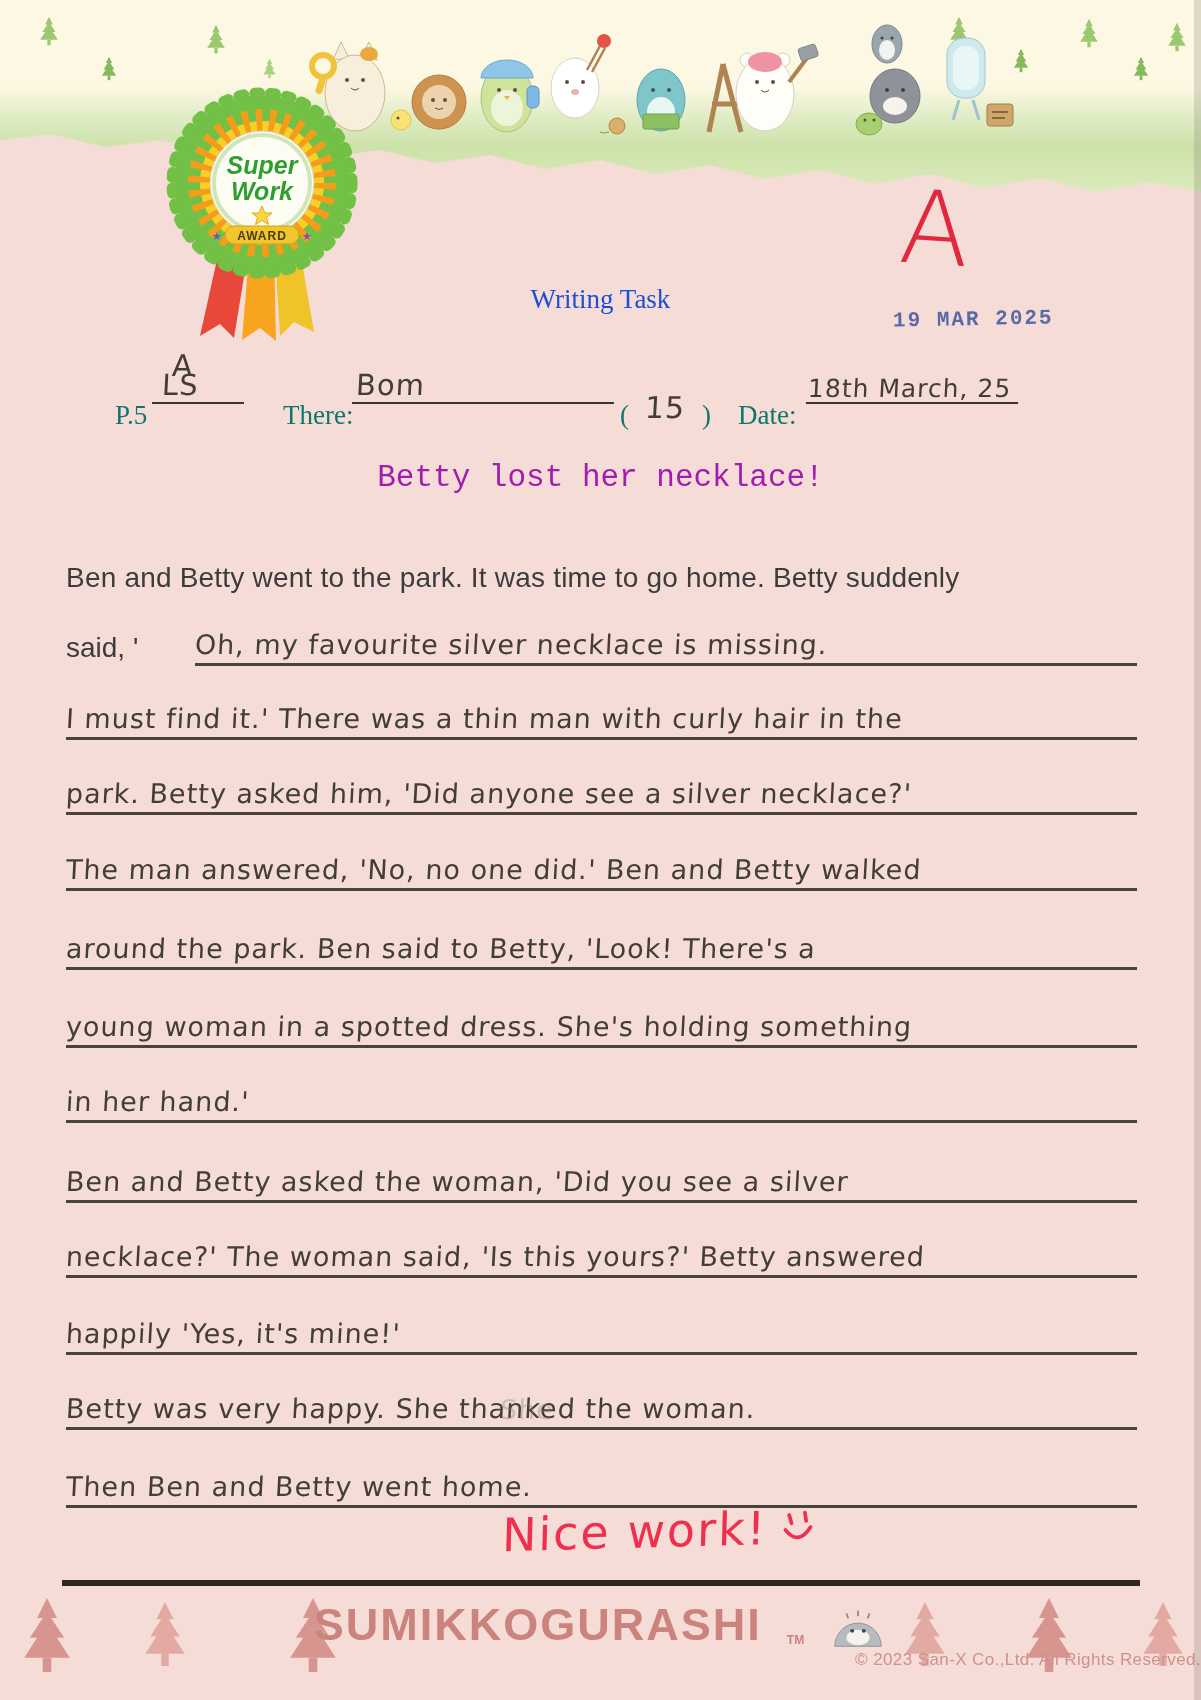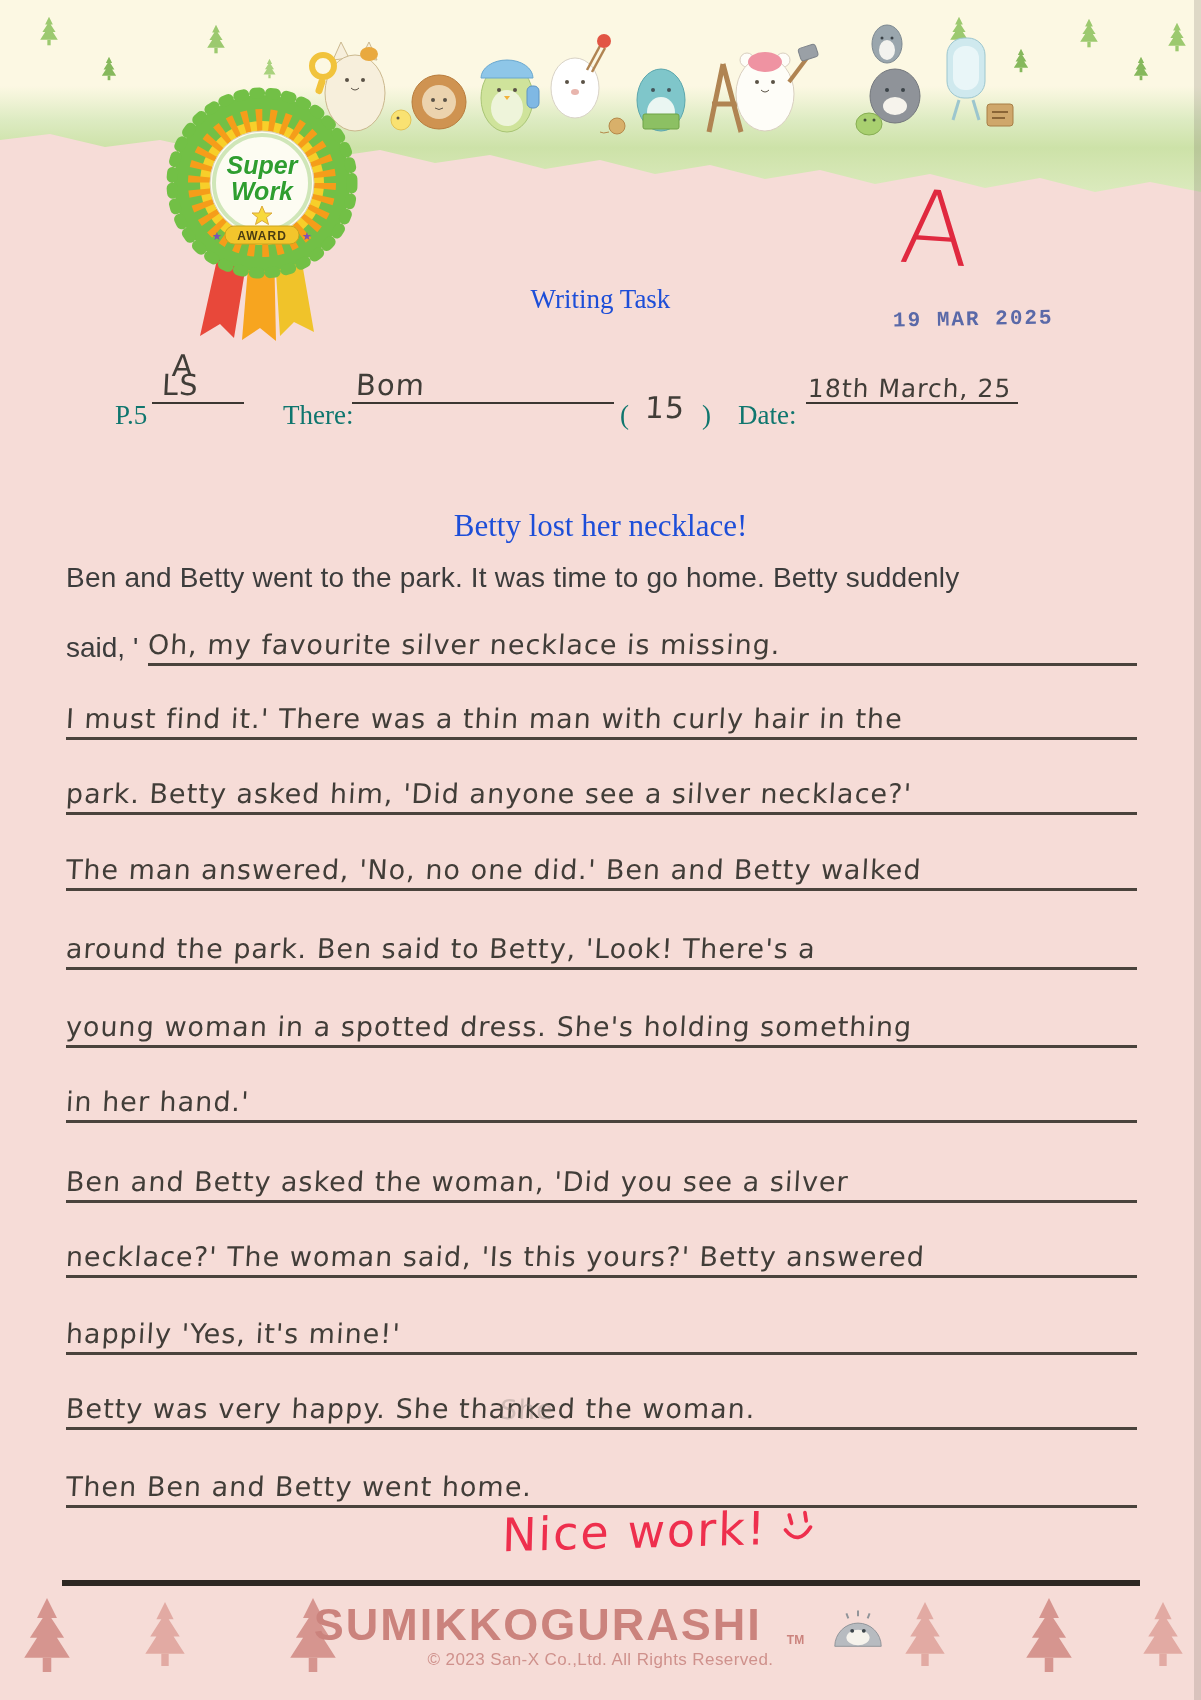--- a/index.html
+++ b/index.html
@@ -44,47 +44,47 @@
     font-size:27px; color:#0f766e; }
   .hand { font-family:"DejaVu Sans", sans-serif; color:#413d38;
     transform:skewX(-3deg); letter-spacing:1px; }
   .fld { position:absolute; border-bottom:2px solid #3c3732; height:42px;
     display:flex; align-items:flex-end; }
   .fld .hand { font-size:29px; line-height:1.1; }
   .correction { position:absolute; left:172px; top:348px; font-size:30px; }
 
   
   .story-title { position:absolute; left:0; right:0; top:460px; text-align:center;
-    font-family:Liberation Serif, serif; font-size:31px; color:#1d4ed8;margin-top:48px; }
+    font-family:Liberation Mono, monospace; font-size:31px; color:#a21caf; }
   .printed { font-family:"Liberation Sans", sans-serif; color:#3c3c3c; }
   .intro { position:absolute; left:66px; top:562px; width:1080px; font-size:28px;
     letter-spacing:.2px; }
   .story-line { position:absolute; left:66px; width:1071px; height:50px;
-    display:flex; align-items:flex-end; white-space:nowrap; overflow:visible; }
+    display:flex; align-items:flex-end; white-space:nowrap; overflow:visible;gap:47px; }
   .story-line .prefix { font-size:28px; margin-right:10px; padding-bottom:2px; }
   .story-line .uline { flex:1; border-bottom:3px solid #4a433c; padding-bottom:3px; }
   .story-line .hand { font-size:27px; display:inline-block; }
   .ghost { position:absolute; left:500px; top:1394px; font-size:27px;
     color:#8a807a; opacity:.35; }
   .final-line { position:absolute; left:62px; top:1580px; width:1078px;
     border-bottom:6px solid #2e2823; }
 
   .comment { position:absolute; left:120px; right:0; top:1504px;
     display:flex; justify-content:center; align-items:center; gap:10px;
     transform:rotate(-1.5deg); }
   .comment .hand { font-size:46px; color:#ee2f4d; letter-spacing:2px; }
 
   
   .ftree { position:absolute; }
   .logo-row { position:absolute; left:0; right:0; top:1594px;
     display:flex; justify-content:center; align-items:flex-end; gap:25px;margin-top:8px; }
   .brand { font-weight:bold; font-size:45px; letter-spacing:2px; color:#cb837d;
     line-height:1; }
   .tm { font-size:12px; color:#cb837d; font-weight:bold; margin-top:2px; }
-  .copyright { position:absolute; left:0; right:0; top:1650px; text-align:center;
+  .copyright { position:absolute; left:0; right:0; top:1650px; text-align:right;
     font-size:17px; color:#cf918c; letter-spacing:.4px; }
 </style>
 </head>
 <body>
 
 <div class="page">
 
   <div class="banner">
 
     <svg class="btree" style="left:38px;top:16px" width="22" height="30" viewBox="0 0 20 26">

